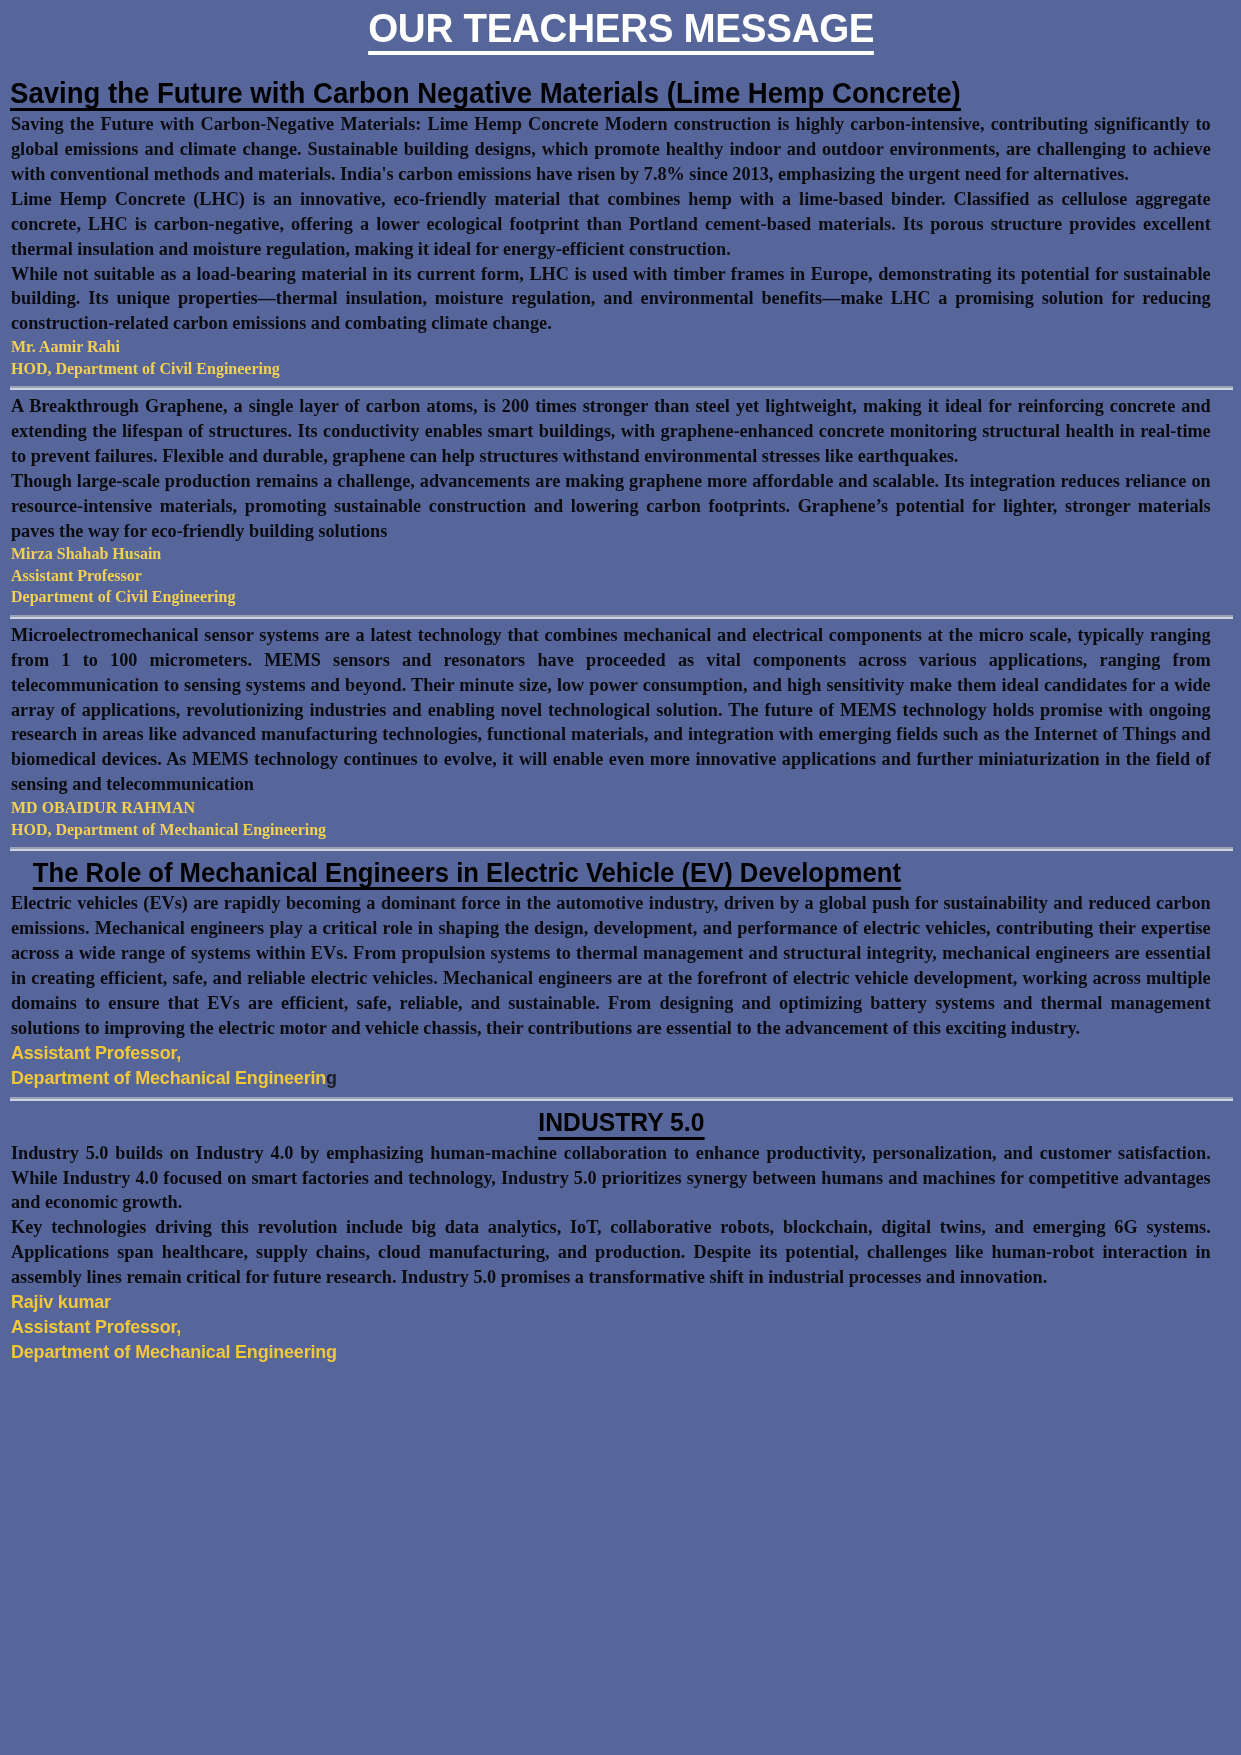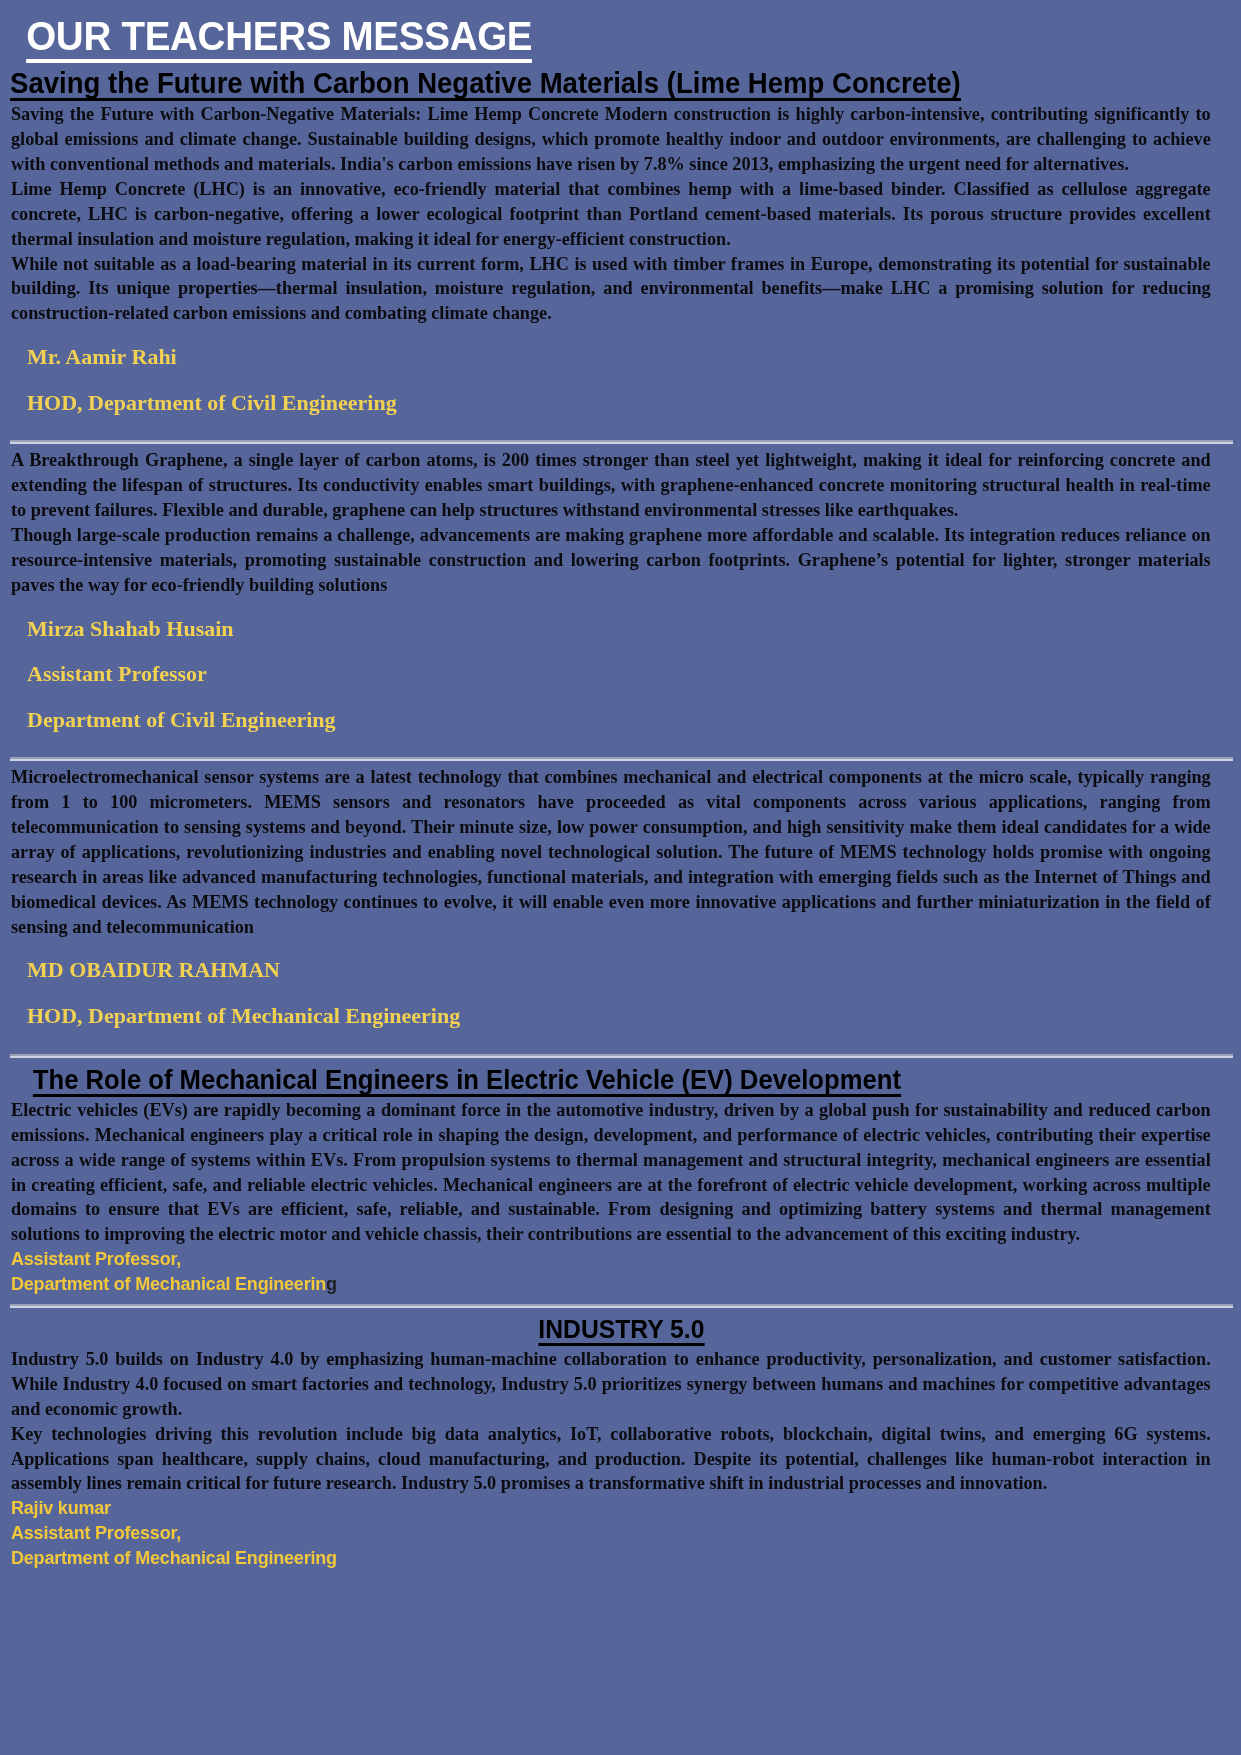--- a/index.html
+++ b/index.html
@@ -20,22 +20,22 @@
     width: 1241px;
     min-height: 1755px;
     background: #56669b;
     box-sizing: border-box;
     padding: 0 8px 0 10px;
     position: relative;
   }
 
   
   .masthead {
-    text-align: left;
-    padding-top: 16px;
+    text-align: center;
+    padding-top: 8px;
     padding-bottom: 1px;
   }
   .masthead-title {
     display: inline-block;
     font-family: "Liberation Sans", "DejaVu Sans", sans-serif;
     font-weight: bold;
     font-size: 41px;
     line-height: 1.02;
     letter-spacing: -0.3px;
     color: #ffffff;
@@ -57,20 +57,21 @@
   .section-heading span.ul {
     display: inline-block;
     border-bottom: 3px solid #000000;
     padding-bottom: 0px;
     transform: scaleX(0.95);
     transform-origin: center;
   }
   .heading-left {
     text-align: left;
     font-size: 29px;
+    margin-top: 18px;
   }
   .heading-left span.ul { transform-origin: left center; }
   .heading-center {
     text-align: center;
     font-size: 26px;
   }
   .heading-big-center {
     font-size: 27px;
   }
 
@@ -87,25 +88,25 @@
     padding: 0 4px 0 1px;
     transform: scaleX(0.985);
     transform-origin: left center;
   }
   .body-text + .body-text { margin-top: 0; }
 
   
   .sig-line {
     font-family: "Liberation Serif", "DejaVu Serif", serif;
     font-weight: bold;
-    font-size: 22px;
+    font-size: 16px;
     line-height: 1.345;
     color: #f2d152;
     padding-left: 1px;
-    margin: 16px;
+    margin: 0;
   }
   .sig-sans {
     font-family: "Liberation Sans", "DejaVu Sans", sans-serif;
     font-weight: bold;
     font-size: 18px;
     line-height: 1.38;
     color: #f2c83a;
     padding-left: 1px;
     margin: 0;
     letter-spacing: -0.2px;

